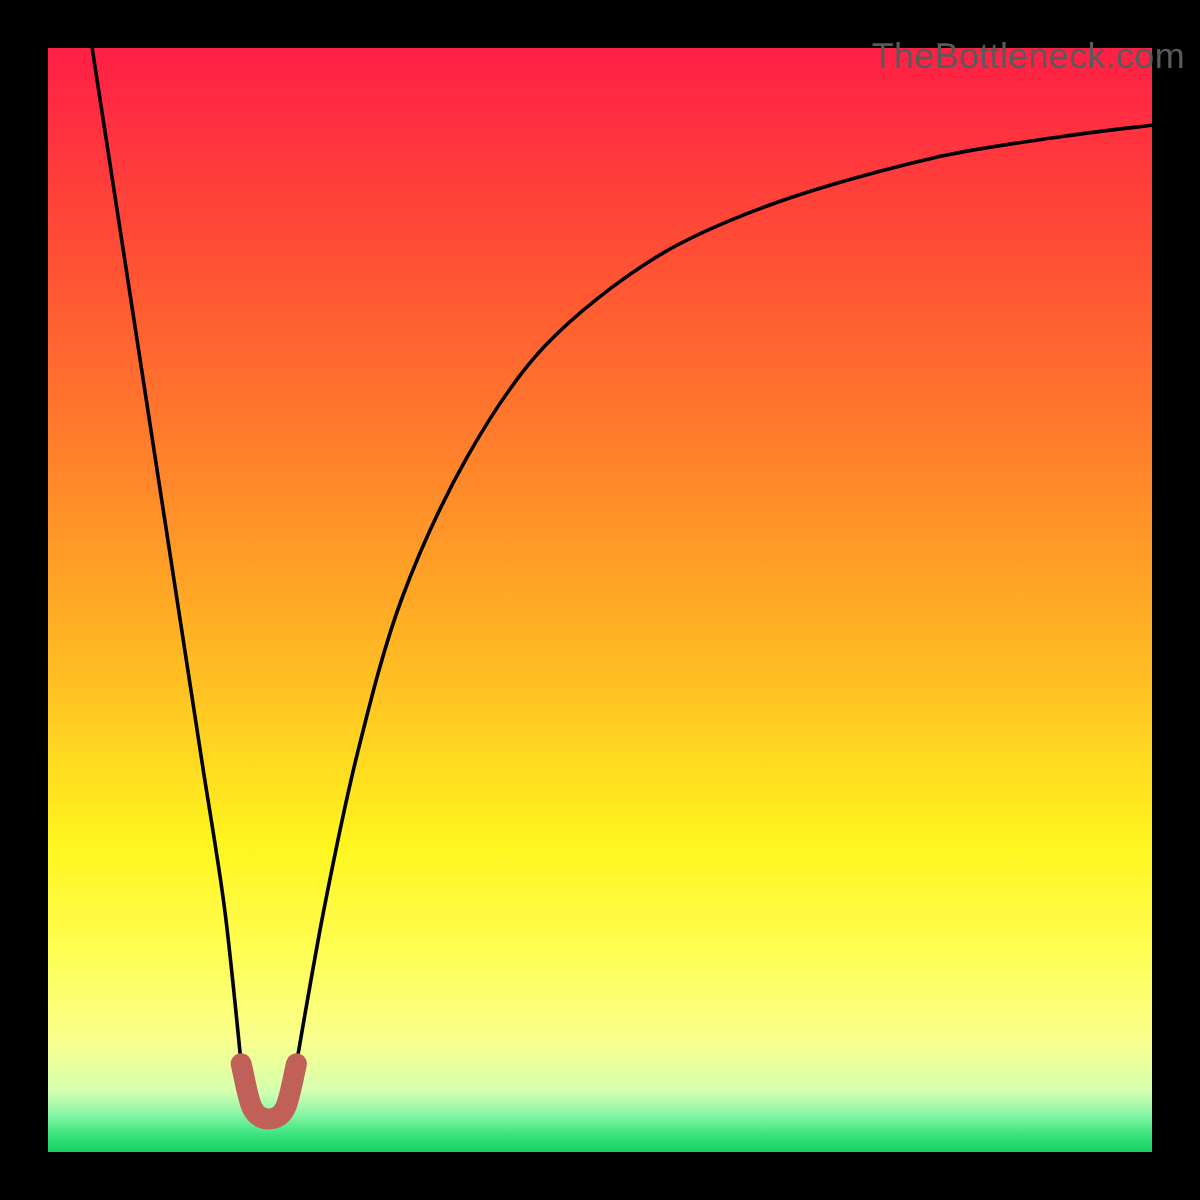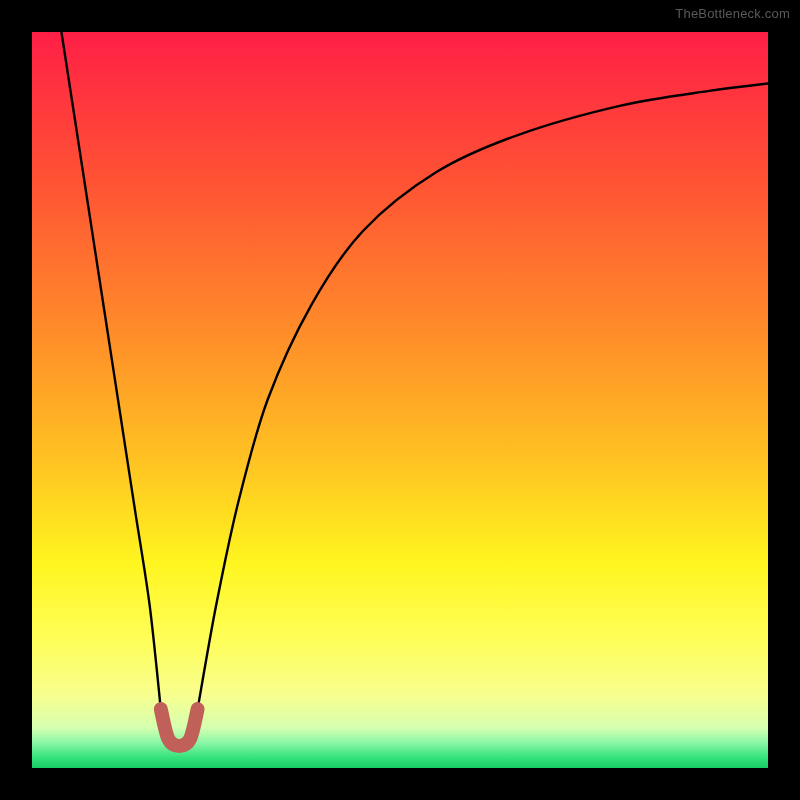--- a/index.html
+++ b/index.html
@@ -20,24 +20,24 @@
   .plot {
     position: absolute;
     left: 32px;
     top: 32px;
     width: 736px;
     height: 736px;
     overflow: hidden;
   }
   .watermark {
     position: absolute;
-    top: 6px;
+    top: 24px;
     right: 10px;
     color: #5a5a5a;
-    font-size: 13px;
+    font-size: 24px;
     font-weight: 500;
     letter-spacing: 0.2px;
     z-index: 10;
   }
   svg.curve path {
     fill: none;
     stroke: #000;
     stroke-width: 2.4;
     stroke-linecap: round;
   }

